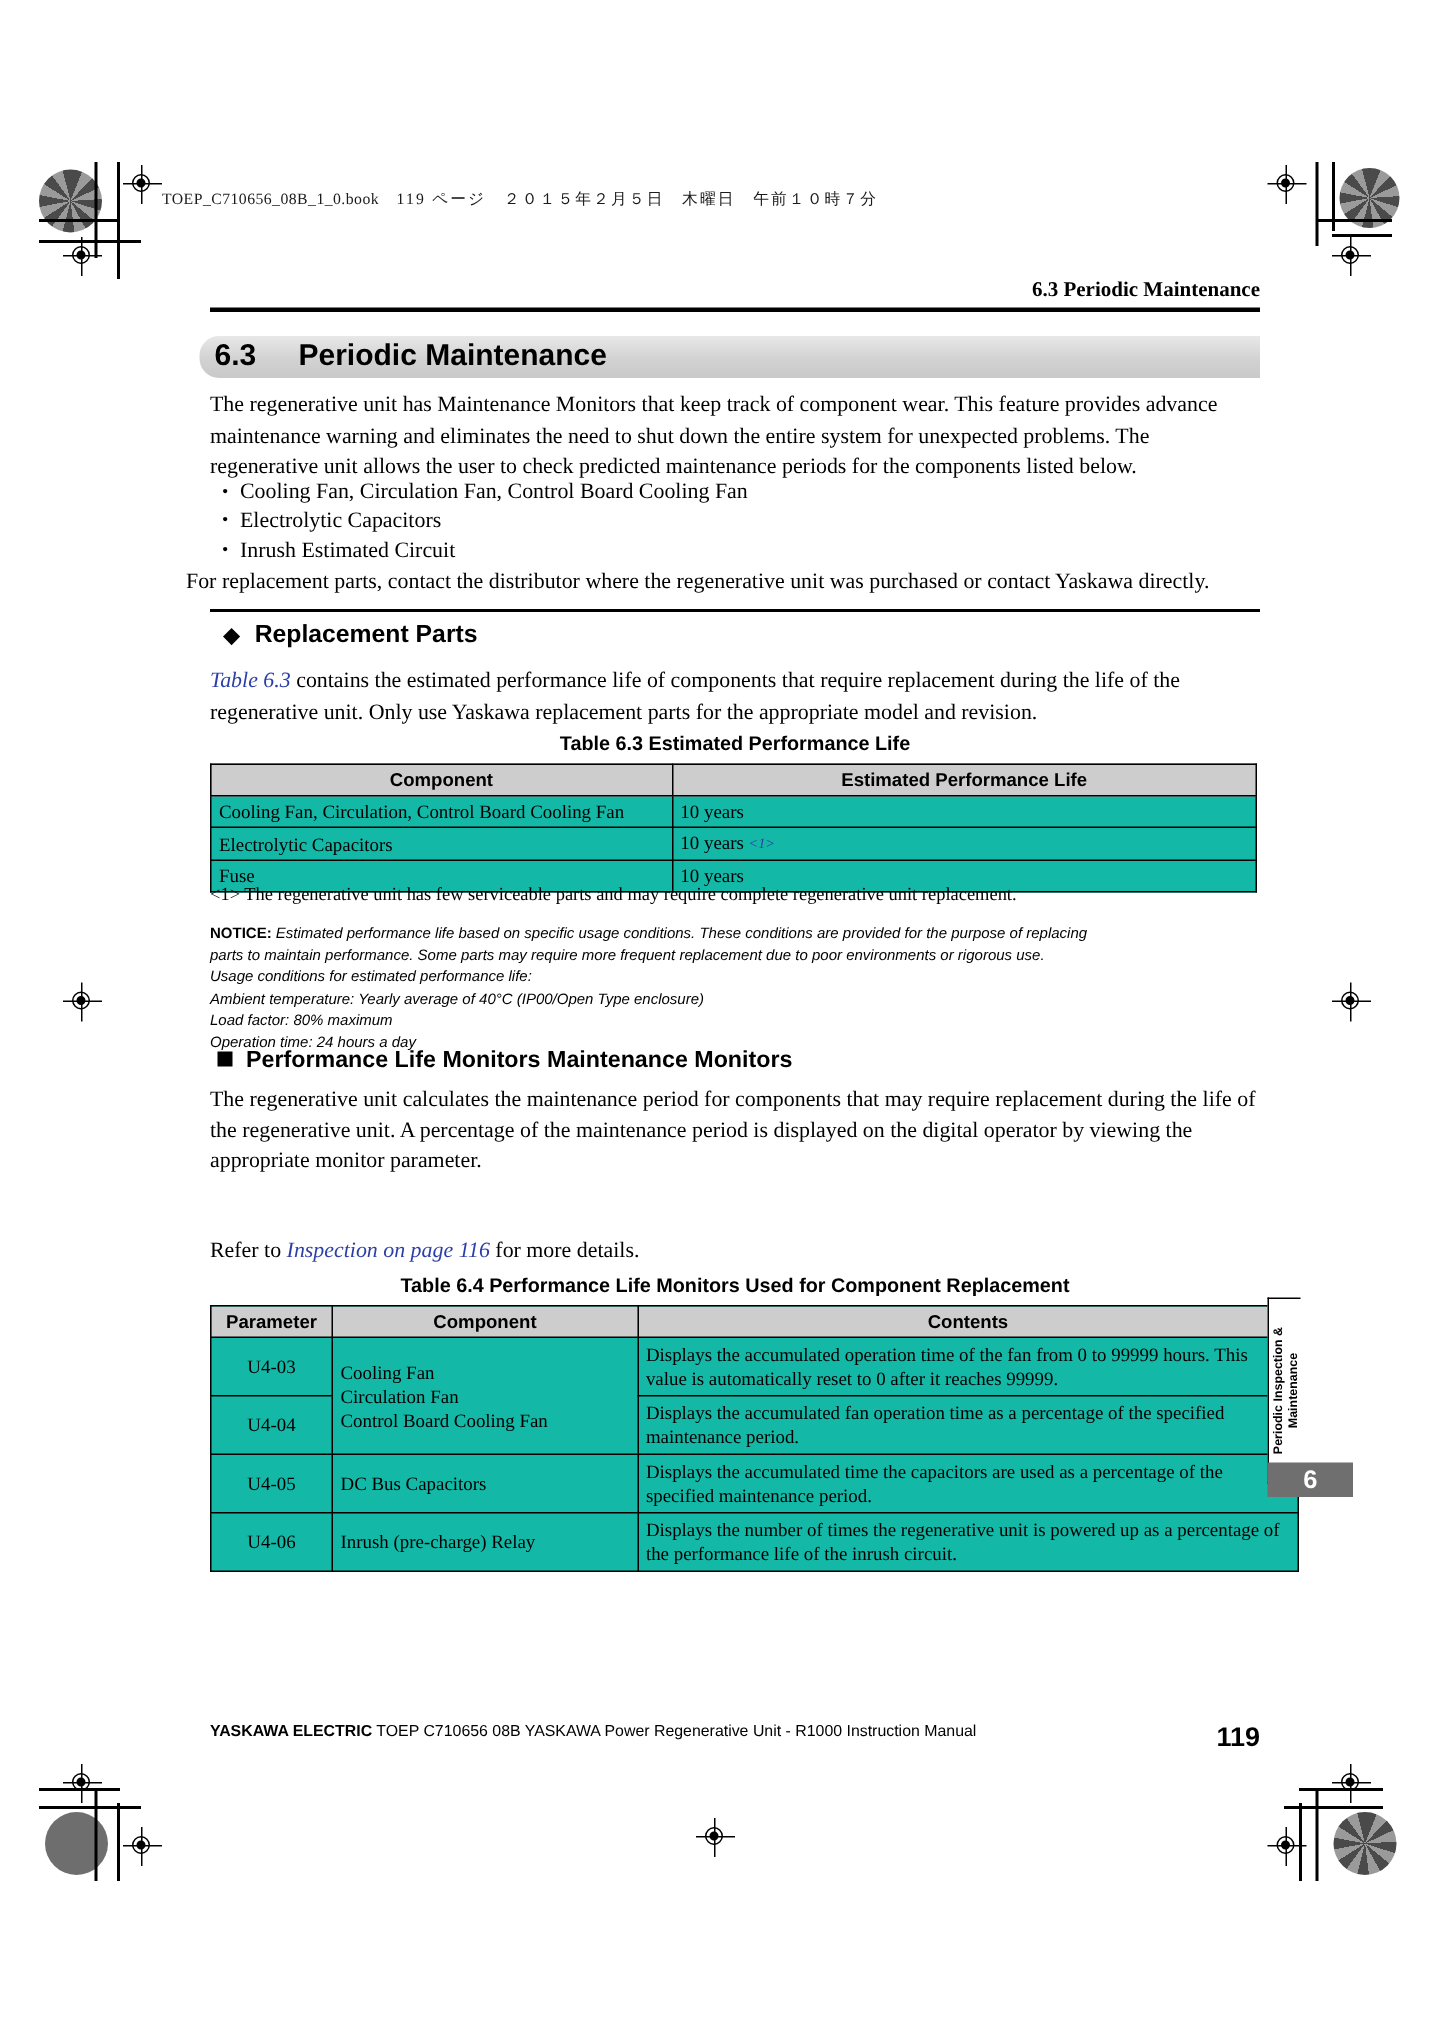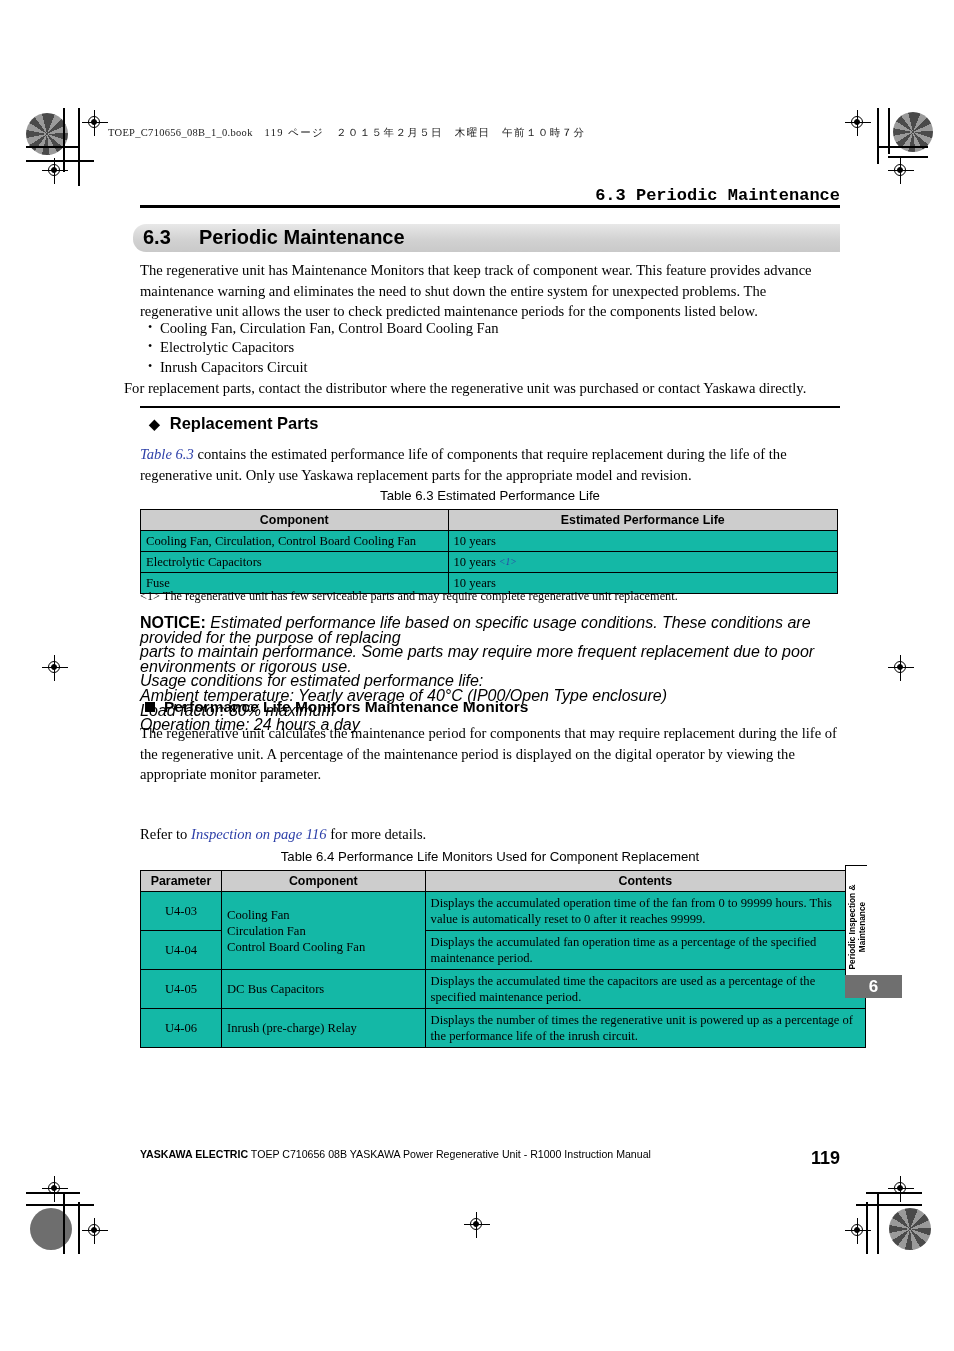--- a/index.html
+++ b/index.html
@@ -85,23 +85,23 @@
     position: absolute;
     left: 0; top: 0;
     width: 954px; height: 1351px;
   }
   .running-head {
     position: absolute;
     left: 140px;
     top: 186px;
     width: 700px;
     text-align: right;
-    font-family: Liberation Mono, monospace;
-    font-weight: bold;
-    font-size: 17px;
+    font-family: Liberation Serif, serif;
+    font-weight: bold;
+    font-size: 14px;
     color: #000;
   }
   .head-rule {
     position: absolute;
     left: 140px;
     top: 205px;
     width: 700px;
     height: 3px;
     background: #000;
   }
@@ -186,21 +186,21 @@
 
   .xref {
     color: #2c3fa8;
     font-style: italic;
   }
 
   
   .tbl-caption {
     position: absolute;
     font-family: "Liberation Sans", sans-serif;
-    font-weight: normal;
+    font-weight: bold;
     font-size: 13.2px;
     text-align: center;
     color: #000;
   }
 
   table.doc {
     position: absolute;
     border-collapse: collapse;
     font-family: "Liberation Serif", serif;
     font-size: 12.6px;
@@ -235,21 +235,21 @@
     position: absolute;
     font-family: "Liberation Serif", serif;
     font-size: 12.3px;
     color: #000;
   }
 
   .notice {
     position: absolute;
     font-family: "Liberation Sans", sans-serif;
     font-style: italic;
-    font-size: 16px;
+    font-size: 10px;
     line-height: 14.6px;
     color: #000;
   }
   .notice b { font-style: normal; font-weight: bold; }
 
   
   .side-tab {
     position: absolute;
     left: 845px;
     top: 865px;
@@ -437,21 +437,21 @@
   <div class="section-banner">
     <span class="num">6.3</span>
     <span class="ttl">Periodic Maintenance</span>
   </div>
 
   <div class="body-text" style="left:140px; top:260px; width:700px;">The regenerative unit has Maintenance Monitors that keep track of component wear. This feature provides advance maintenance warning and eliminates the need to shut down the entire system for unexpected problems. The regenerative unit allows the user to check predicted maintenance periods for the components listed below.</div>
 
   <ul class="bullets" style="left:146px; top:319px; width:690px;">
     <li>Cooling Fan, Circulation Fan, Control Board Cooling Fan</li>
     <li>Electrolytic Capacitors</li>
-    <li>Inrush Capacitors Circuit</li>
+    <li>Inrush Estimated Circuit</li>
   </ul>
 
   <div class="body-text" style="left:124px; top:378px; width:706px;">For replacement parts, contact the distributor where the regenerative unit was purchased or contact Yaskawa directly.</div>
 
   <div class="h-rule" style="left:140px; top:406px; width:700px;"></div>
   <div class="h-diamond" style="left:149px; top:414px;">
     <span class="mark">◆</span><span>Replacement Parts</span>
   </div>
 
   <div class="body-text" style="left:140px; top:444px; width:704px;">

